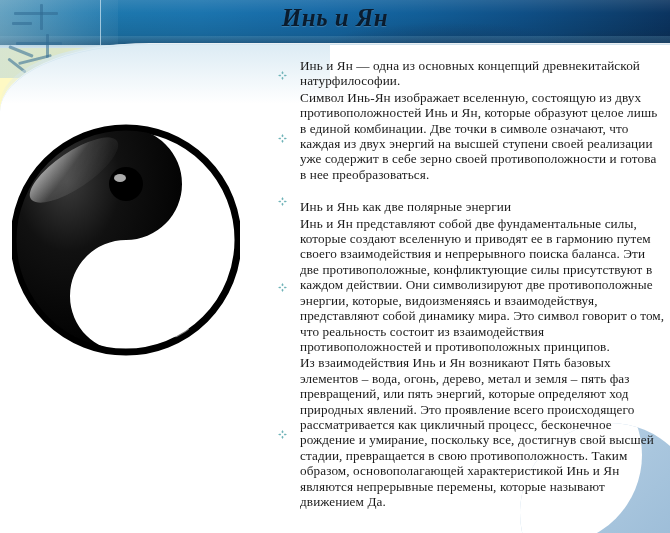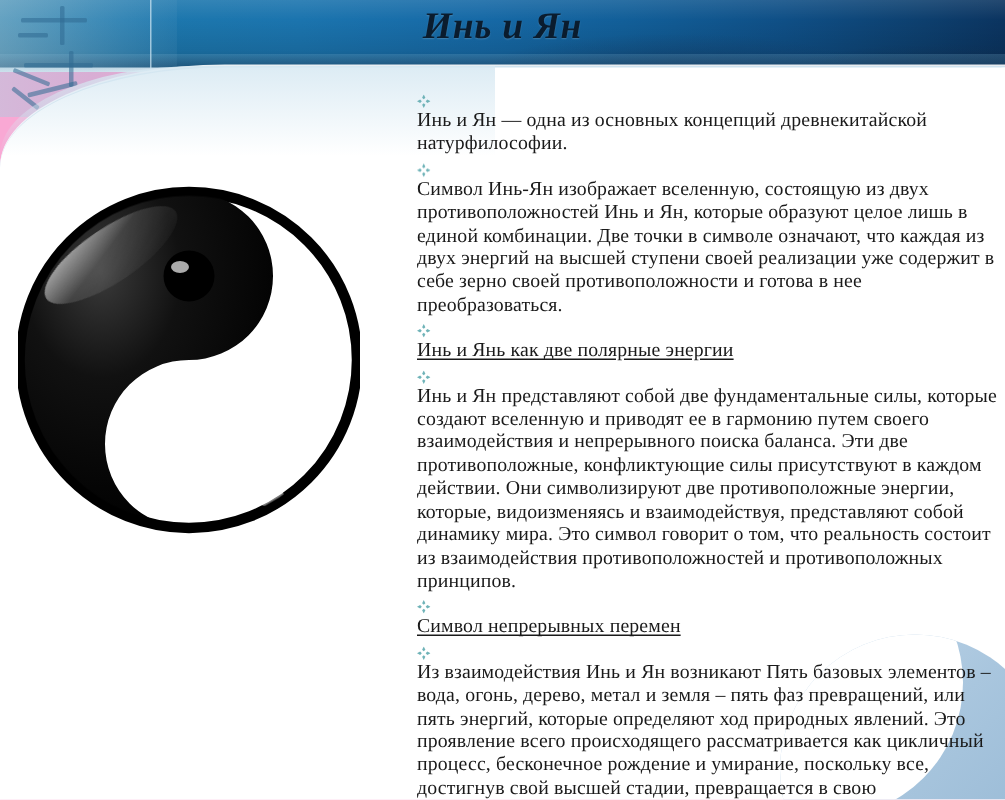--- a/index.html
+++ b/index.html
@@ -5,21 +5,21 @@
   html, body {
     margin: 0;
     padding: 0;
     background: #ffffff;
   }
   #slide {
     position: relative;
     width: 670px;
     height: 533px;
     overflow: hidden;
-    background: #f9a8d4;
+    background: #fef9c3;
     font-family: "Liberation Serif", "DejaVu Serif", serif;
   }
 
   
   .header-band {
     position: absolute;
     left: 0; top: 0;
     width: 670px;
     height: 47px;
     background:
@@ -134,42 +134,41 @@
 
   
   .text-col {
     position: absolute;
     left: 278px; top: 58px;
     width: 388px;
   }
   .para {
     position: relative;
     display: flex;
-    align-items: flex-start;
+    align-items: center;
     margin-bottom: 1px;
-    flex-direction: column;
   }
   .bullet {
     flex: 0 0 auto;
     width: 22px;
     padding-top: 5px;
     line-height: 0;
   }
   .bullet svg { display: block; }
   .ptext {
     flex: 1 1 auto;
     font-size: 13.2px;
     line-height: 15.4px;
     color: #1a1a1a;
     text-align: left;
     letter-spacing: 0.1px;
   }
   .ptext.heading {
-    text-decoration: underline;
     text-underline-offset: 2px;
+    margin-top: 16px;
   }
   .ptext .ital { }
 
   
   .slide-title {
     position: absolute;
     left: 0; top: 4px;
     width: 670px;
     text-align: center;
     font-size: 25px;
@@ -303,33 +302,20 @@
               <path d="M4.5 0 L5.6 2.1 L4.5 3.2 L3.4 2.1 Z"></path>
               <path d="M9 4.5 L6.9 5.6 L5.8 4.5 L6.9 3.4 Z"></path>
               <path d="M4.5 9 L3.4 6.9 L4.5 5.8 L5.6 6.9 Z"></path>
               <path d="M0 4.5 L2.1 3.4 L3.2 4.5 L2.1 5.6 Z"></path>
             </g>
           </svg>
       </span>
       <span class="ptext">Инь и Ян представляют собой две фундаментальные силы, которые создают вселенную и приводят ее в гармонию путем своего взаимодействия и непрерывного поиска баланса. Эти две противоположные, конфликтующие силы присутствуют в каждом действии. Они символизируют две противоположные энергии, которые, видоизменяясь и взаимодействуя, представляют собой динамику мира. Это символ говорит о том, что реальность состоит из взаимодействия противоположностей и противоположных принципов.</span>
     </div>
 
-    <div class="para">
-      <span class="bullet">
-        <svg width="9" height="9" viewBox="0 0 9 9">
-            <g fill="#6fb3b8">
-              <path d="M4.5 0 L5.6 2.1 L4.5 3.2 L3.4 2.1 Z"></path>
-              <path d="M9 4.5 L6.9 5.6 L5.8 4.5 L6.9 3.4 Z"></path>
-              <path d="M4.5 9 L3.4 6.9 L4.5 5.8 L5.6 6.9 Z"></path>
-              <path d="M0 4.5 L2.1 3.4 L3.2 4.5 L2.1 5.6 Z"></path>
-            </g>
-          </svg>
-      </span>
-      <span class="ptext heading">Символ непрерывных перемен</span>
-    </div>
 
     <div class="para">
       <span class="bullet">
         <svg width="9" height="9" viewBox="0 0 9 9">
             <g fill="#6fb3b8">
               <path d="M4.5 0 L5.6 2.1 L4.5 3.2 L3.4 2.1 Z"></path>
               <path d="M9 4.5 L6.9 5.6 L5.8 4.5 L6.9 3.4 Z"></path>
               <path d="M4.5 9 L3.4 6.9 L4.5 5.8 L5.6 6.9 Z"></path>
               <path d="M0 4.5 L2.1 3.4 L3.2 4.5 L2.1 5.6 Z"></path>
             </g>

